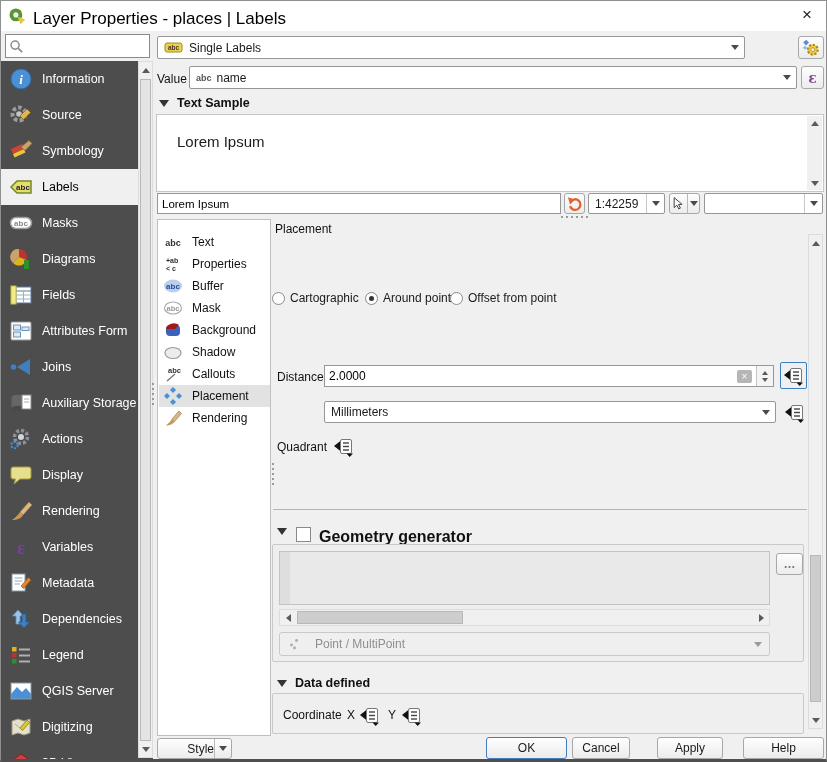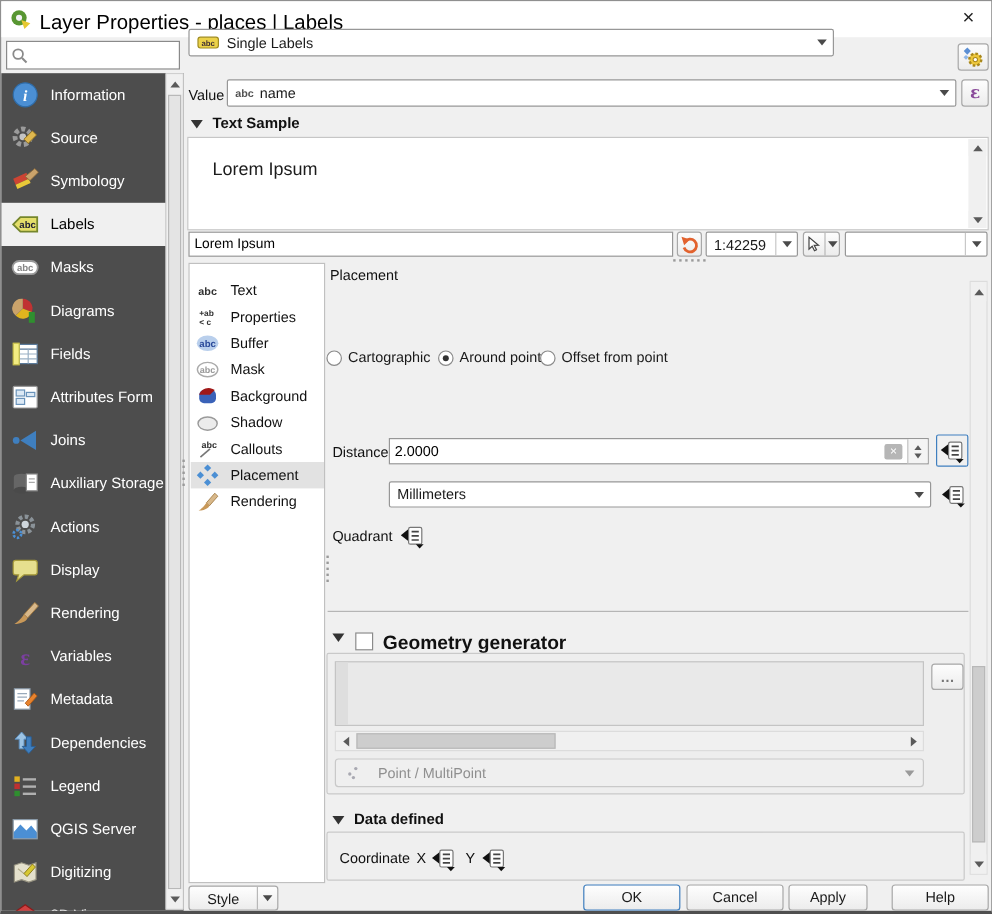--- a/index.html
+++ b/index.html
@@ -307,21 +307,21 @@
         </div>
       <div class="sb-thumb" style="top:17px;height:662px;background:#e4e4e4"></div>
       <div class="sb-btn" style="top:679px">
           <span class="tri-down"></span>
         </div>
     </div>
   </div>
 
   <div class="vdots" style="left:151px;top:382px"></div>
 
-  <div class="combo" style="left:156px;top:23px;width:538px;height:23px">
+  <div class="combo" style="left:156px;top:35px;width:588px;height:23px">
     <span style="margin-left:6px;display:flex">
         <svg width="19" height="13" viewBox="0 0 19 13">
           <rect x="1" y="2" width="17" height="9" rx="2" fill="#ecd24a" stroke="#a08c20"></rect>
           <text x="9.5" y="9" font-size="6.5" font-weight="bold" fill="#433" text-anchor="middle">abc</text>
         </svg>
       </span>
     <span class="ctext">Single Labels</span>
     <span class="arrbox">
         <span class="arr"></span>
       </span>
@@ -641,23 +641,23 @@
     <div class="sb-btn" style="top:0">
         <span class="tri-up"></span>
       </div>
     <div class="sb-thumb" style="top:320px;height:147px"></div>
     <div class="sb-btn" style="top:477px">
         <span class="tri-down"></span>
       </div>
   </div>
 
   <div class="footer-btn" style="left:156px;width:75px;top:737px;height:21px;display:flex;align-items:center">
-    <span style="flex:1;text-align:center">Style</span>
+    <span style="flex:1;text-align:right">Style</span>
     <span style="border-left:1px solid #b8b8b8;height:100%;display:flex;align-items:center;padding:0 4px">
         <span class="arr"></span>
       </span>
   </div>
   <div class="footer-btn default" style="left:485px;width:81px">OK</div>
-  <div class="footer-btn" style="left:571px;width:81px">Cancel</div>
+  <div class="footer-btn" style="left:571px;width:58px">Cancel</div>
   <div class="footer-btn" style="left:656px;width:66px">Apply</div>
   <div class="footer-btn" style="left:742px;width:81px">Help</div>
 
 </div>
 
 </body></html>

